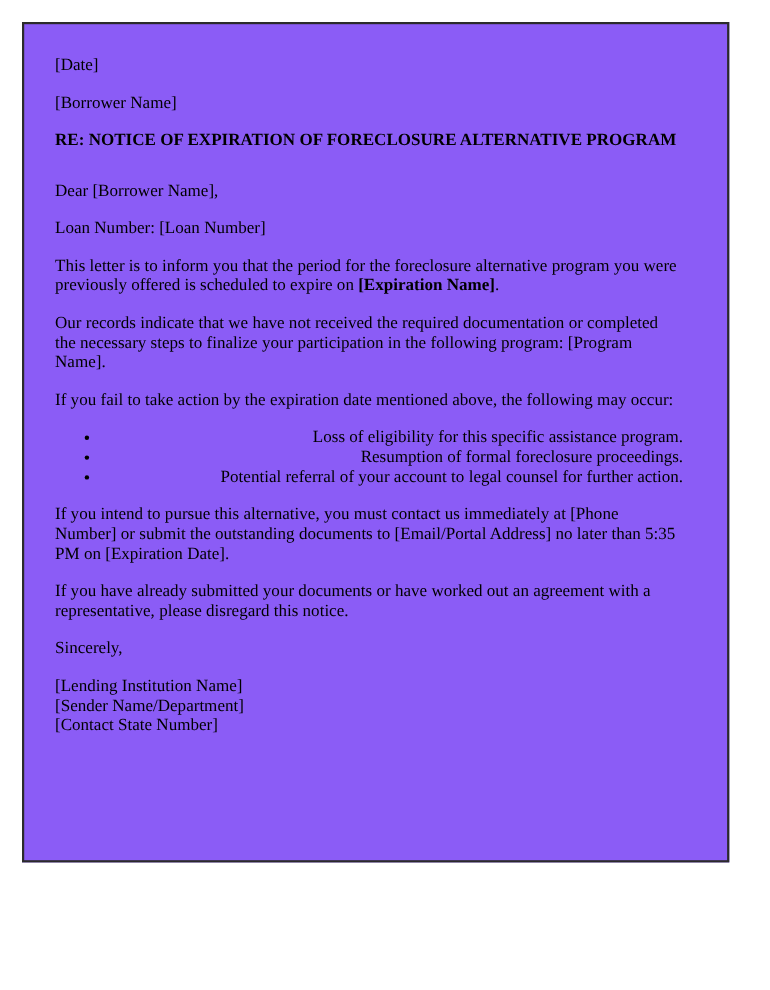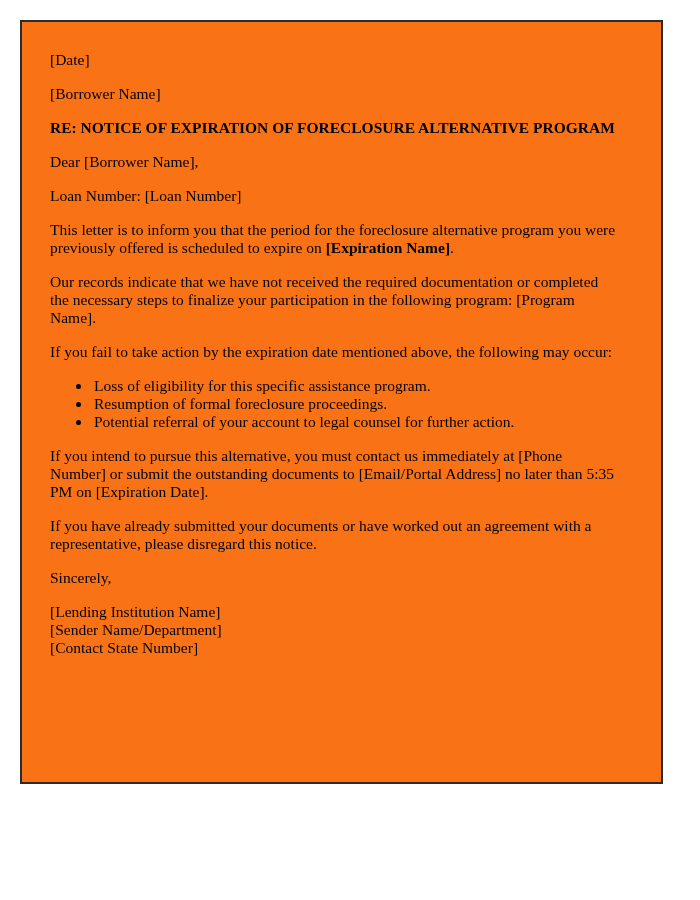--- a/index.html
+++ b/index.html
@@ -10,36 +10,37 @@
     font-family: "Liberation Serif", "DejaVu Serif", serif;
     color: #000000;
   }
   .page {
     position: absolute;
     left: 20px;
     top: 20px;
     width: 643px;
     height: 764px;
     border: 2px solid #2b2b2b;
-    background: #f97316;
+    background: #8b5cf6;
     padding: 29px 40px 0 28px;
     font-size: 15.5px;
     line-height: 18px;
   }
   .block { margin-bottom: 16px; }
   .line { display: block; }
   .subject {
     font-weight: bold;
-    margin-bottom: 16px;
+    margin-bottom: 28px;
   }
   .para { margin-bottom: 16px; }
   ul.consequences {
     margin: 0 0 16px 0;
     padding-left: 42px;
     list-style-type: disc;
+    text-align: right;
   }
   ul.consequences li { padding-left: 2px; }
   b, strong { font-weight: bold; }
 </style>
 </head>
 <body>
 
 <div class="page">
 
   <div class="block">

